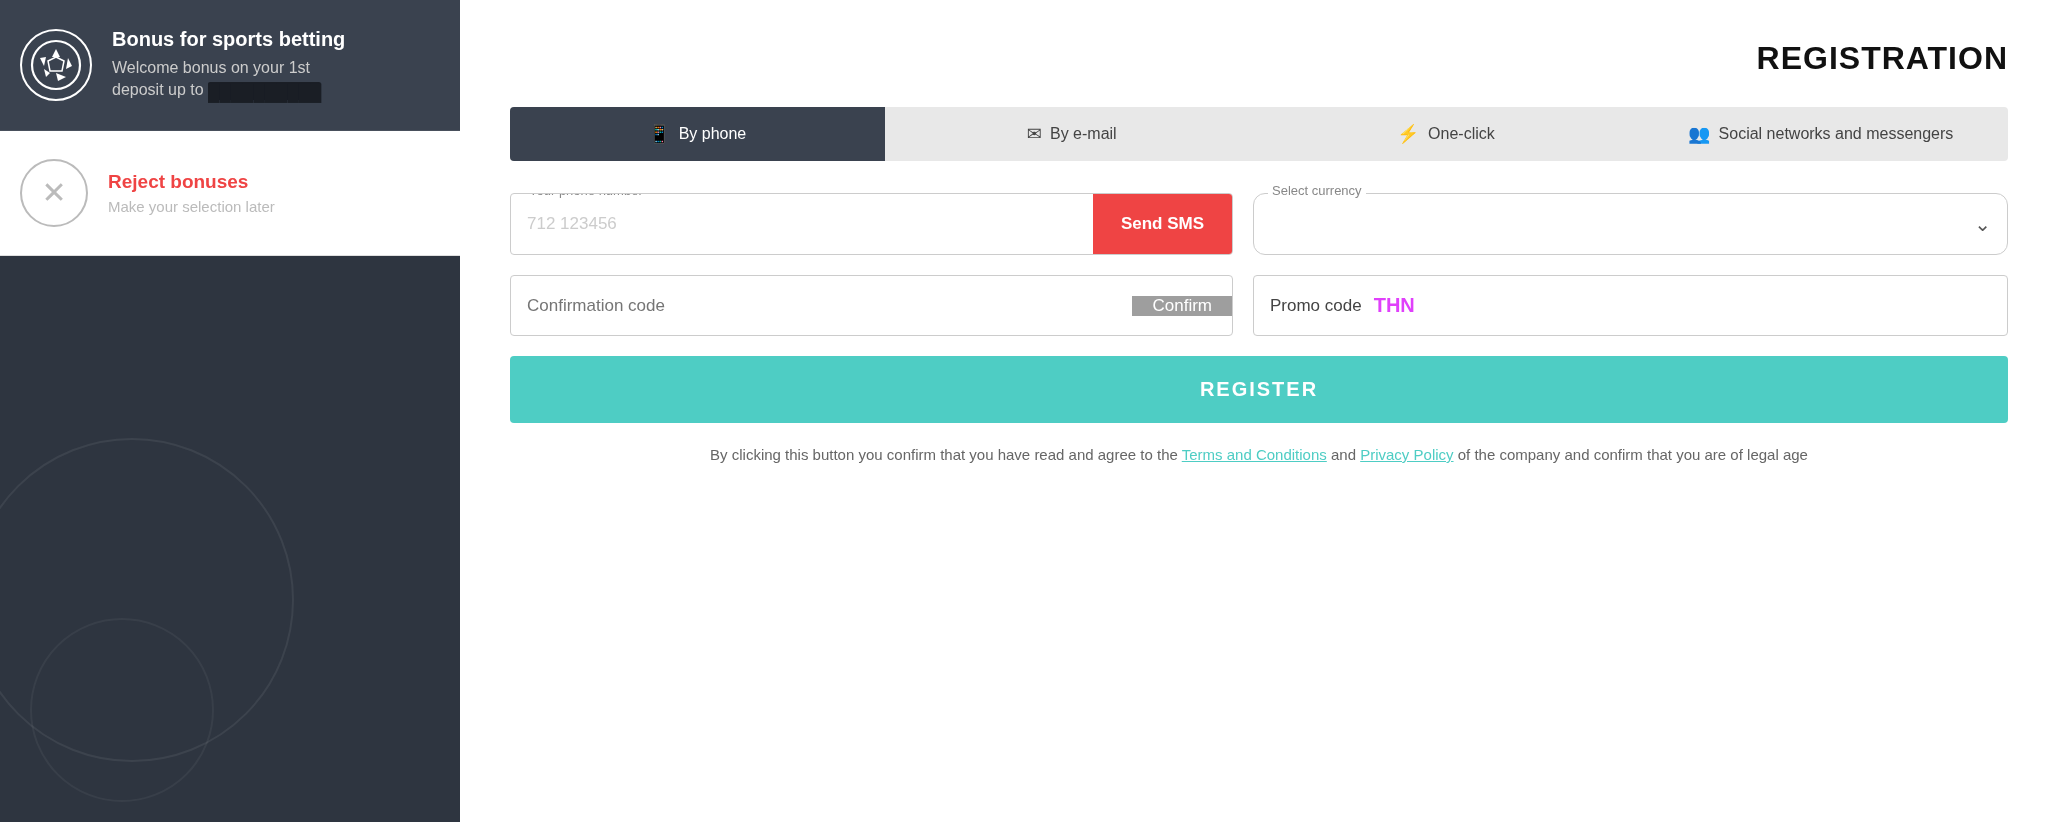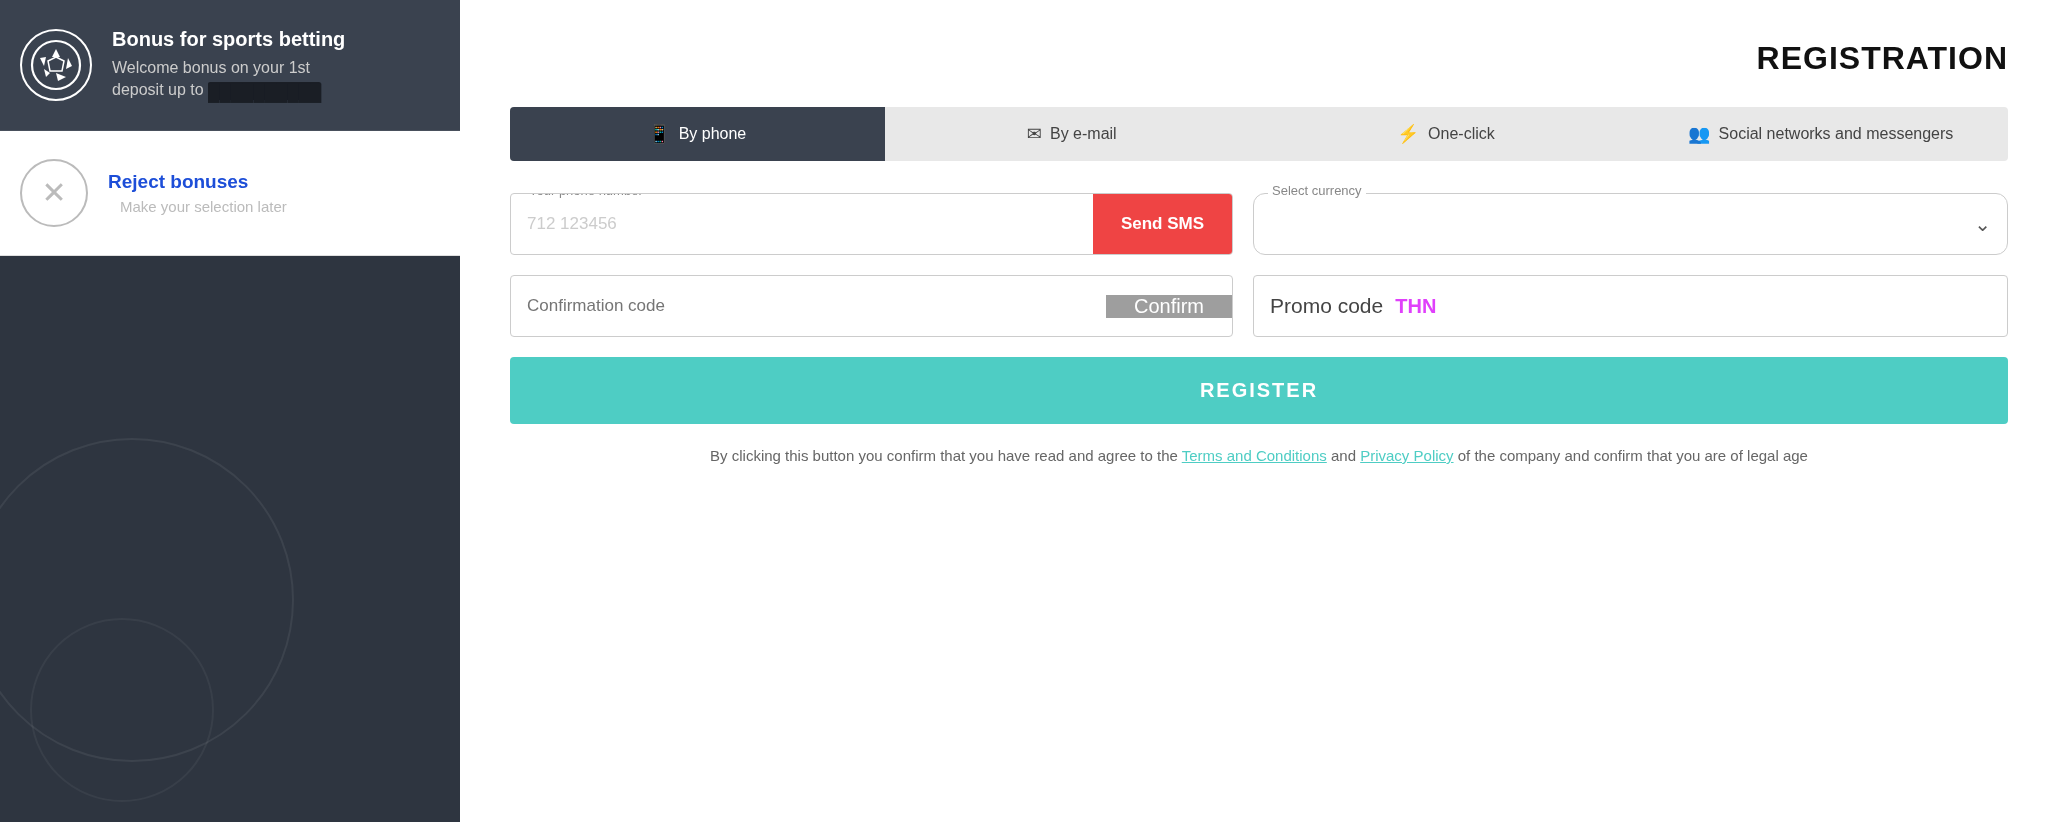--- a/index.html
+++ b/index.html
@@ -103,29 +103,28 @@
       border: 2px solid #bbb;
       border-radius: 50%;
       display: flex;
       align-items: center;
       justify-content: center;
       color: #bbb;
       font-size: 30px;
       font-weight: 300;
     }
     .reject-text h3 {
-      color: #1d4ed8;
+      color: #ef4444;
       font-size: 19px;
       font-weight: 600;
       margin-bottom: 5px;
     }
     .reject-text p {
       color: #bbb;
       font-size: 15px;
-      margin-left: 12px;
     }
 
     
     .right-panel {
       flex: 1;
       background: #fff;
       display: flex;
       flex-direction: column;
       padding: 40px 50px 30px 50px;
       overflow-y: auto;
@@ -262,38 +261,38 @@
       outline: none;
       padding: 18px 16px;
       font-size: 17px;
       color: #888;
       background: transparent;
     }
     .confirm-btn {
       background: #9e9e9e;
       color: #fff;
       border: none;
-      padding: 0 28px;
-      font-size: 20px;
+      padding: 0 20px;
+      font-size: 17px;
       font-weight: 500;
       cursor: pointer;
       white-space: nowrap;
     }
 
     .promo-group {
       flex: 1;
       border: 1.5px solid #ccc;
       border-radius: 4px;
       display: flex;
       align-items: center;
       padding: 18px 16px;
       gap: 12px;
     }
     .promo-label-text {
-      font-size: 21px;
+      font-size: 17px;
       color: #444;
       white-space: nowrap;
       text-align: right;
     }
     .promo-value {
       font-size: 20px;
       font-weight: 700;
       color: #e040fb;
     }
 

